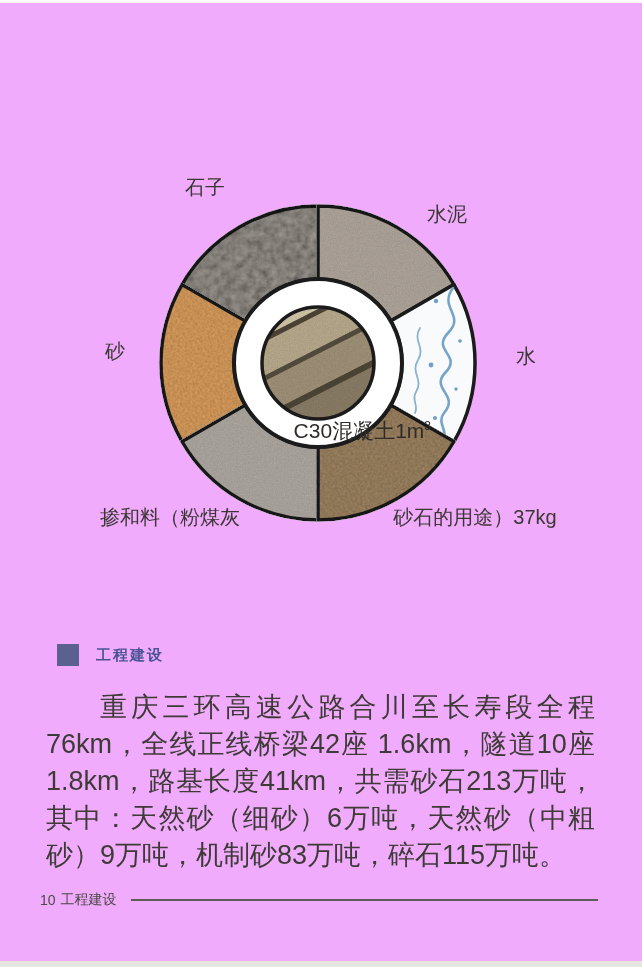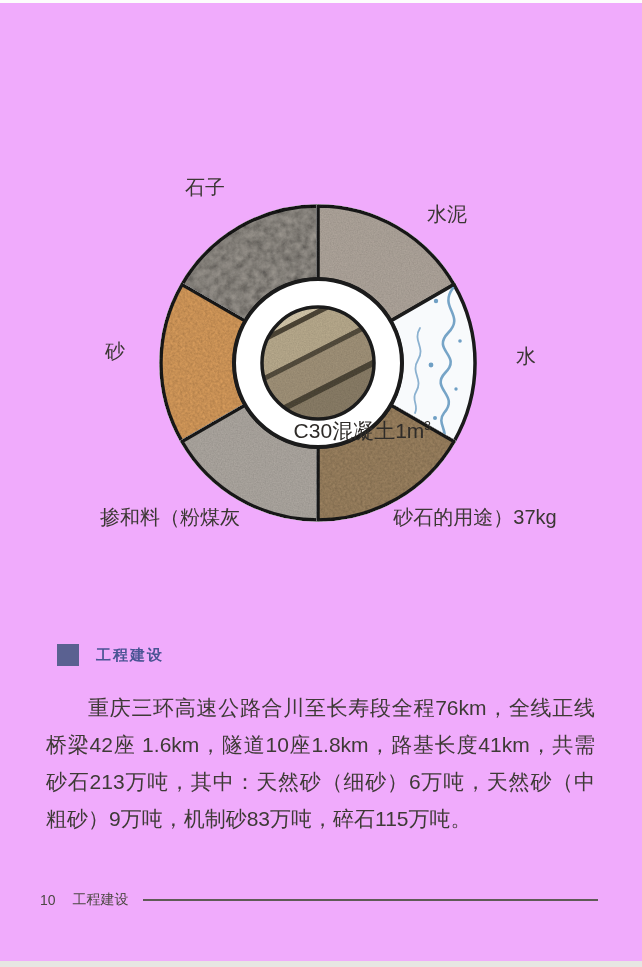--- a/index.html
+++ b/index.html
@@ -15,25 +15,25 @@
   .lbl-sand{left:25px;top:335px;width:180px;}
   .lbl-water{left:436px;top:340px;width:180px;}
   .lbl-blend{left:59px;top:501px;width:222px;}
   .lbl-admixture{left:363px;top:501px;width:224px;}
   .center-label{position:absolute;left:211px;top:417px;width:220px;text-align:right;
                 font-size:21px;color:#2f2c29;}
   .center-label sup{font-size:12px;}
   .section-head{position:absolute;left:57px;top:644px;display:flex;align-items:center;gap:17px;}
   .marker{width:22px;height:22px;background:#5a6191;}
   .section-title{font-size:15px;font-weight:bold;color:#4a5494;letter-spacing:2px;font-family:Liberation Mono, monospace;}
-  .body-text{position:absolute;left:46px;top:689px;width:549px;font-size:21px;line-height:37px;
+  .body-text{position:absolute;left:46px;top:689px;width:549px;font-size:27px;line-height:37px;
              text-align:justify;text-indent:2em;color:#3e3a36;}
   .footer{position:absolute;left:40px;top:891px;right:44px;display:flex;align-items:center;
           font-size:14px;color:#4c4843;}
-  .footer .pn{margin-right:17px;}
+  .footer .pn{margin-right:5px;}
   .footer .rule{flex:1;height:2px;background:#5f5b56;margin-left:14px;}
 </style>
 </head>
 <body>
 
 <div class="page" style="background: #f0abfc;">
   <div class="edge-top"></div>
 
   <svg class="donut-svg" width="340" height="340" viewBox="0 0 340 340">
     <defs id="donutDefs">

